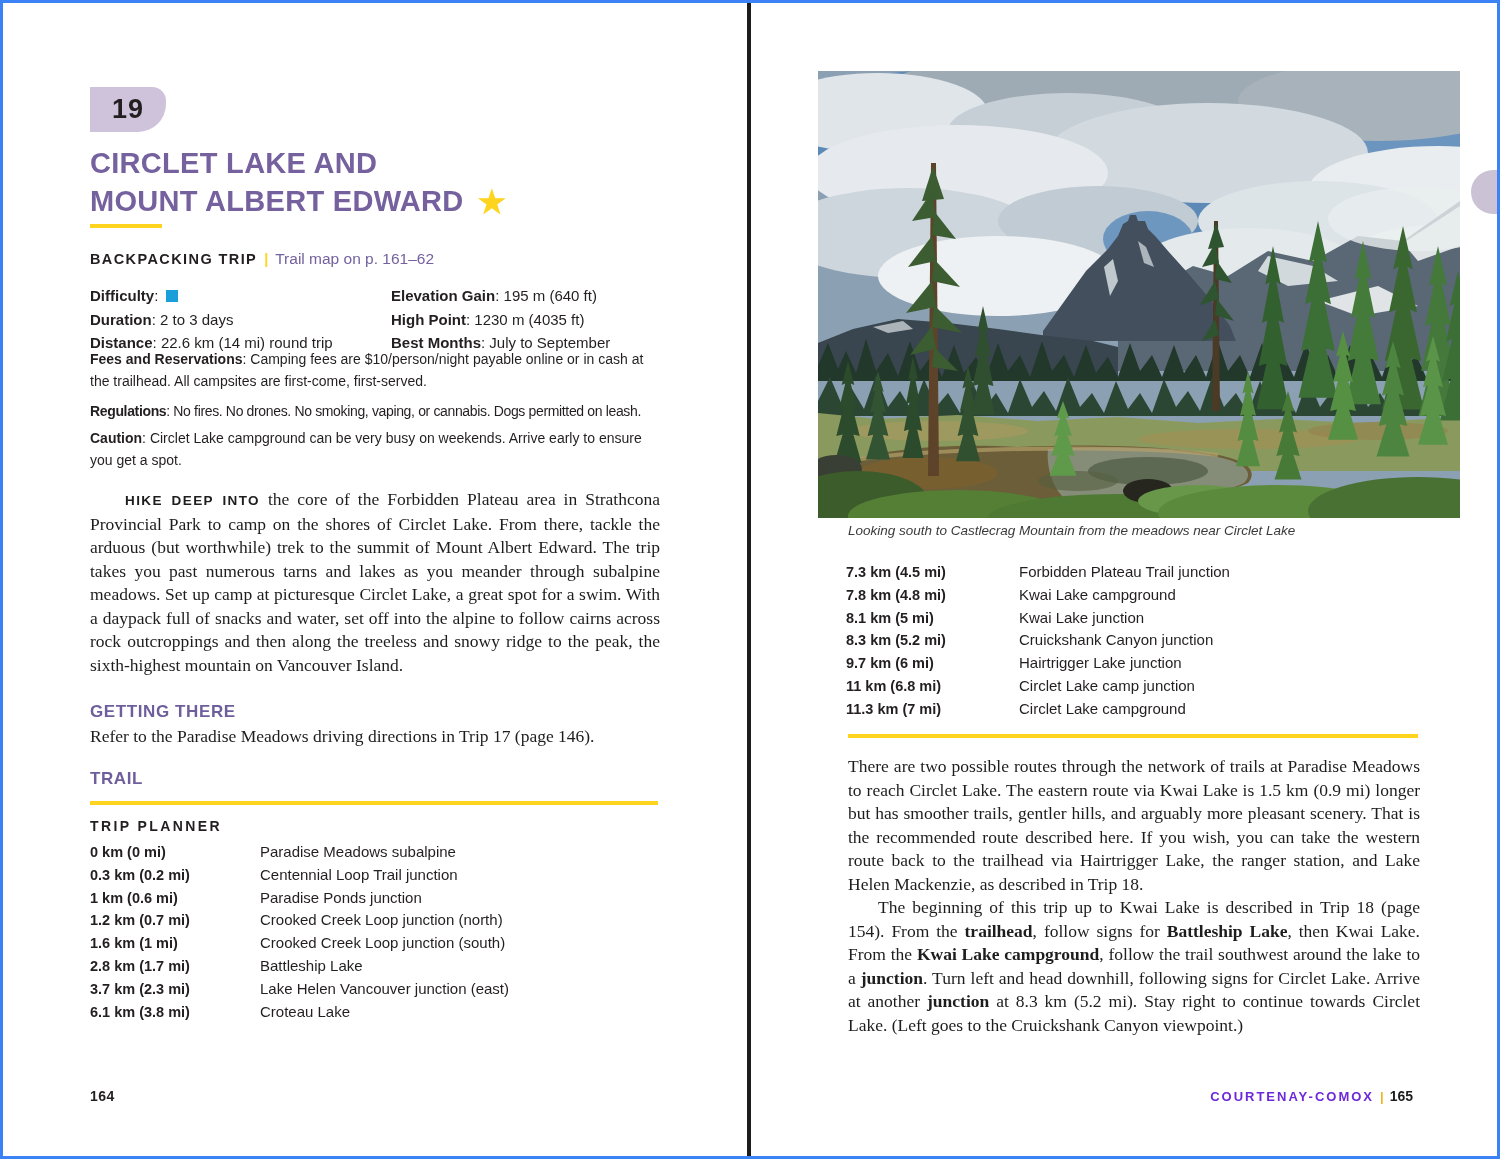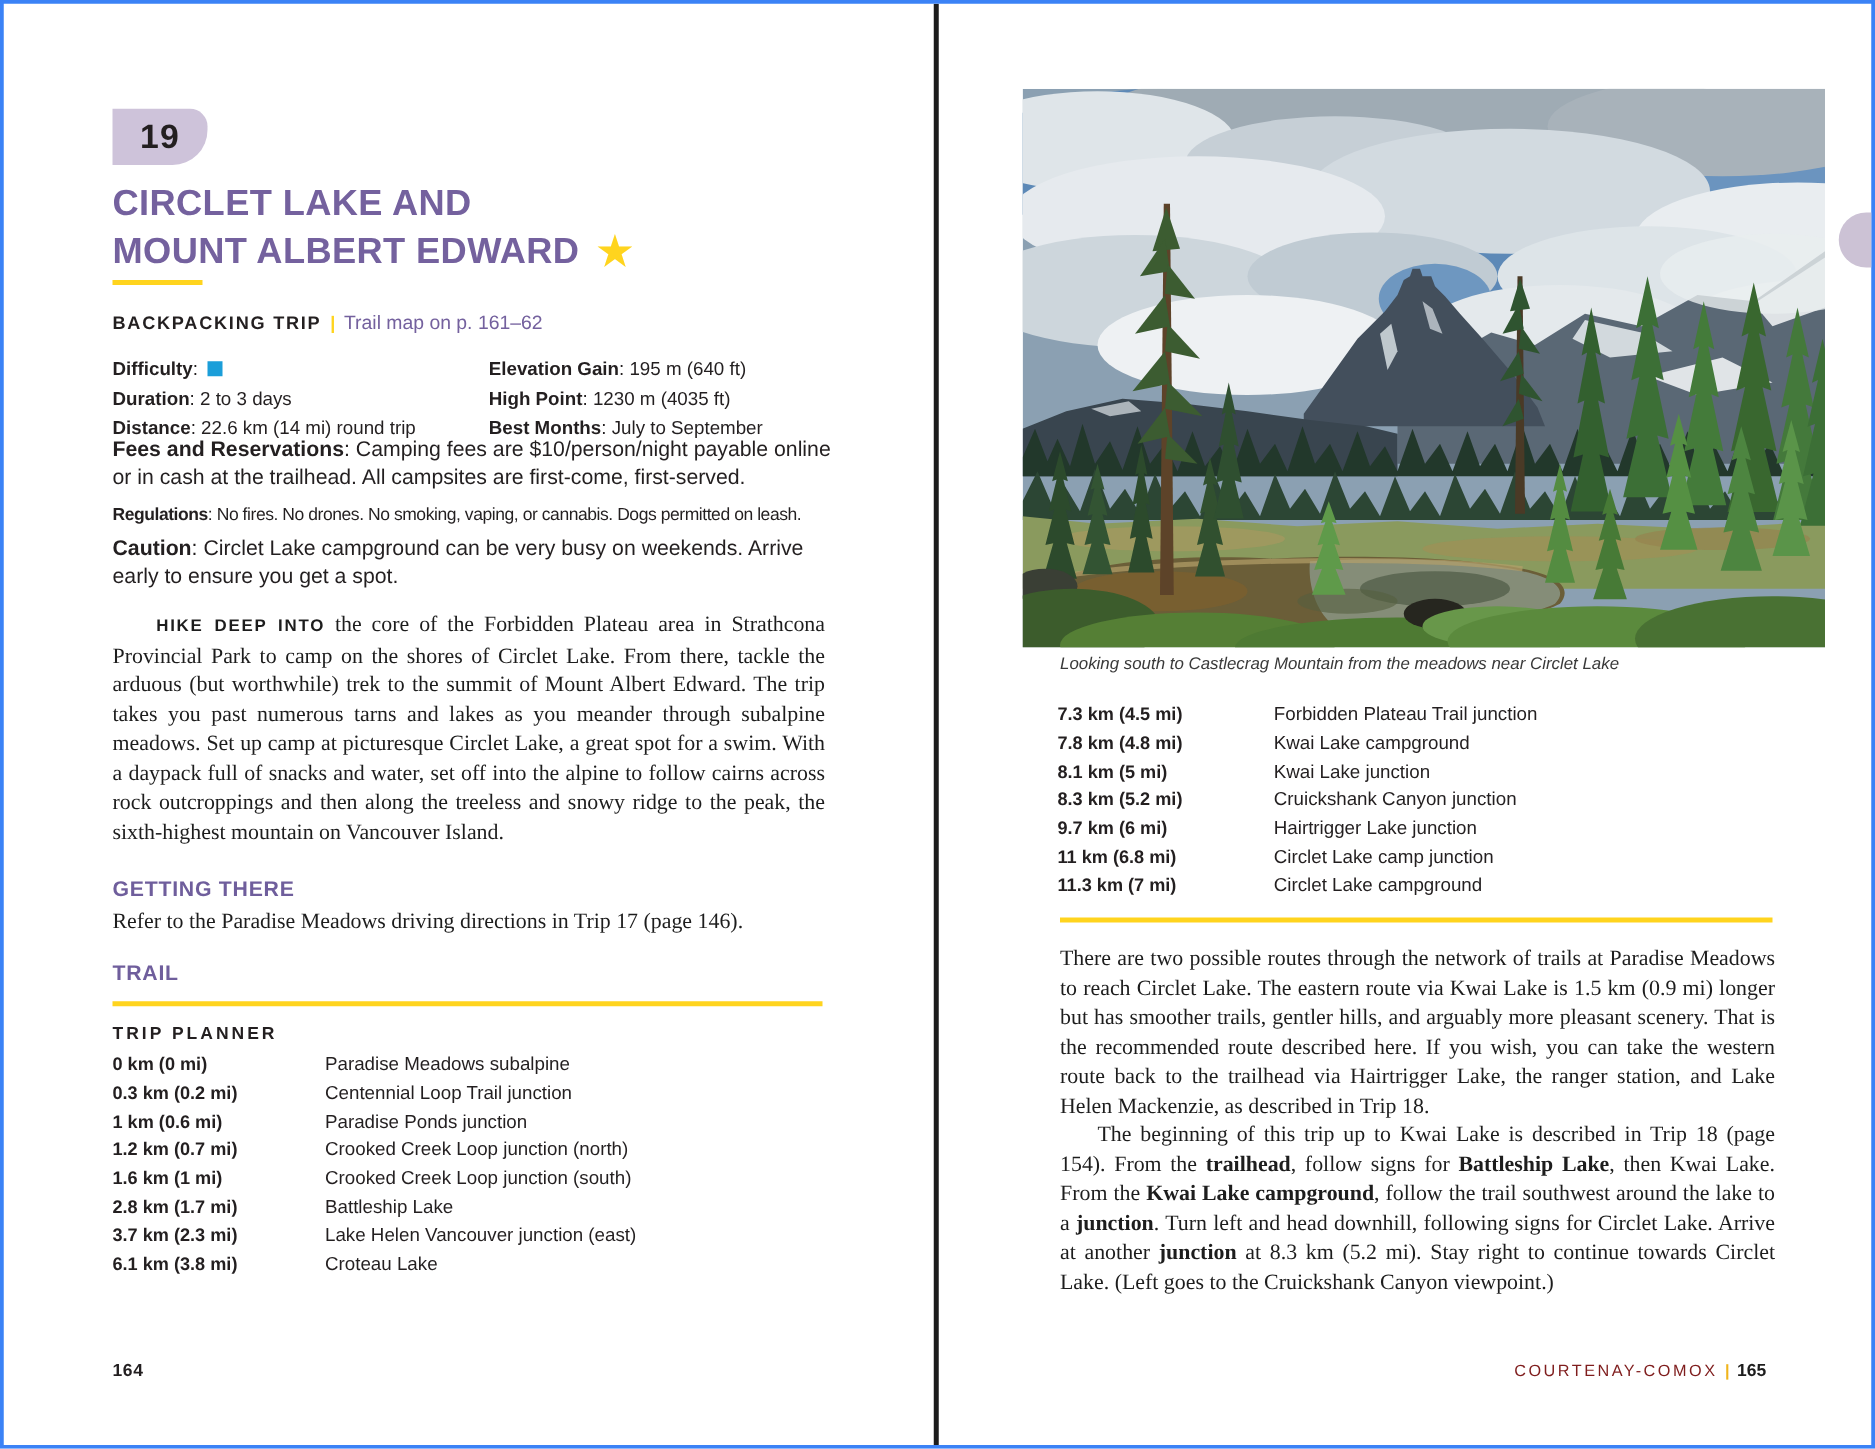--- a/index.html
+++ b/index.html
@@ -19,41 +19,41 @@
     letter-spacing:.3px;color:#74619e;}
   .title .star{color:#ffd41e;font-size:32px;margin-left:14px;vertical-align:-2px;letter-spacing:0;}
   .title-rule{left:87px;top:221px;width:72px;height:4px;background:#ffd41e;}
   .meta{left:87px;top:247px;font-size:14.5px;}
   .meta .type{font-weight:700;letter-spacing:1.4px;}
   .meta .pipe{color:#ffd41e;font-weight:700;margin:0 7px;}
   .meta .mapref{color:#74619e;font-size:15.5px;}
   .statcol{font-size:15px;line-height:23.5px;}
   .statcol b{font-weight:700;}
   .stat-sq{display:inline-block;width:12px;height:12px;background:#1b9ed9;margin-left:3px;vertical-align:-1px;}
-  .note{font-size:17px;line-height:21.5px;}
+  .note{font-size:14px;line-height:21.5px;}
   .note b{font-weight:700;}
   .note.tight{letter-spacing:-.35px;font-size:14px;}
   .serif{font-family:"Liberation Serif",serif;font-size:17.5px;line-height:23.5px;
     text-align:justify;color:#1d1d1d;}
   .lead{font-family:"Liberation Sans",sans-serif;font-weight:700;font-size:13.5px;letter-spacing:1.4px;padding-left:35px;}
   .subhead{font-weight:700;font-size:17px;letter-spacing:.6px;color:#6f5e9c;}
   .rule{height:4px;background:#ffd41e;}
   .planner-head{font-weight:700;font-size:14px;letter-spacing:2.4px;}
   .planner .pl-row{display:flex;line-height:22.8px;}
   .planner .pl-dist{font-weight:700;font-size:14.5px;flex:0 0 170px;}
   .planner .pl-desc{font-size:15px;}
   .planner.right .pl-dist{flex-basis:173px;}
   .pageno{font-weight:700;font-size:14px;letter-spacing:.5px;}
 
   
   .photo{left:815px;top:68px;width:642px;height:447px;overflow:hidden;}
   .photo svg{display:block;}
   .caption{left:845px;top:520px;font-style:italic;font-size:13.5px;color:#3a3a3a;}
   .footer-right{right:84px;top:1085px;font-size:13px;}
-  .footer-right .section{letter-spacing:2px;color:#7f1d1d;}
+  .footer-right .section{letter-spacing:2px;color:#6d28d9;font-weight:bold;}
   .footer-right .pipe{color:#f0b41c;font-weight:700;margin:0 6px;}
   .footer-right .num{font-weight:700;font-size:14px;color:#1d1d1d;}
   .side-tab{left:1468px;top:167px;width:32px;height:44px;background:#ccc2d5;border-radius:22px 0 0 22px;}
   .body-right p{margin:0;}
   .body-right p.indent{text-indent:30px;}
 </style>
 </head>
 <body>
 
 <div class="spread">

